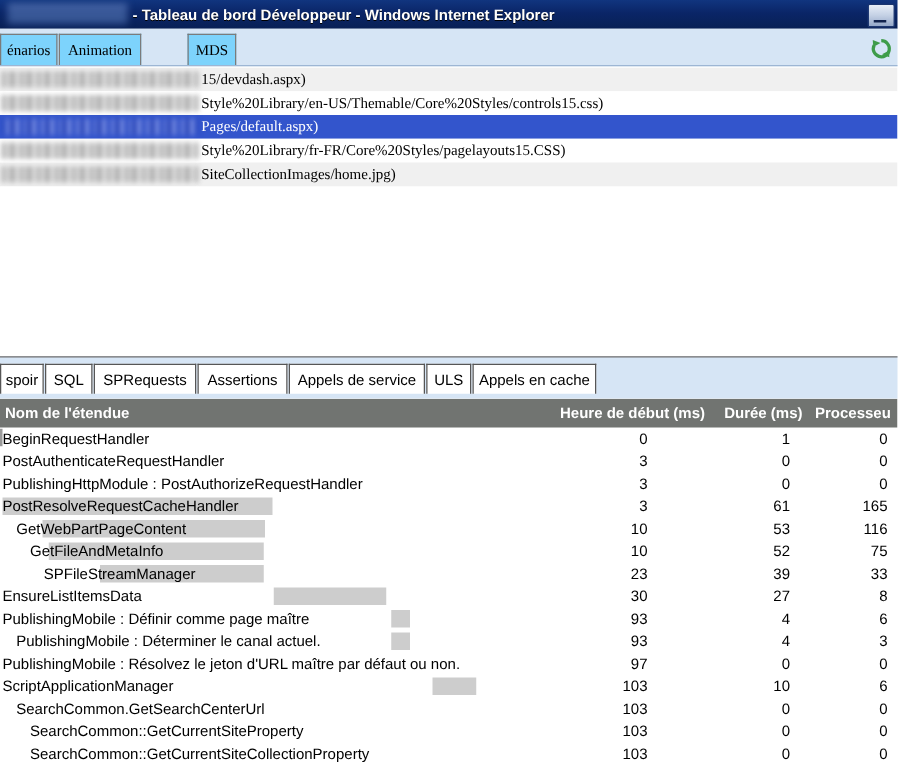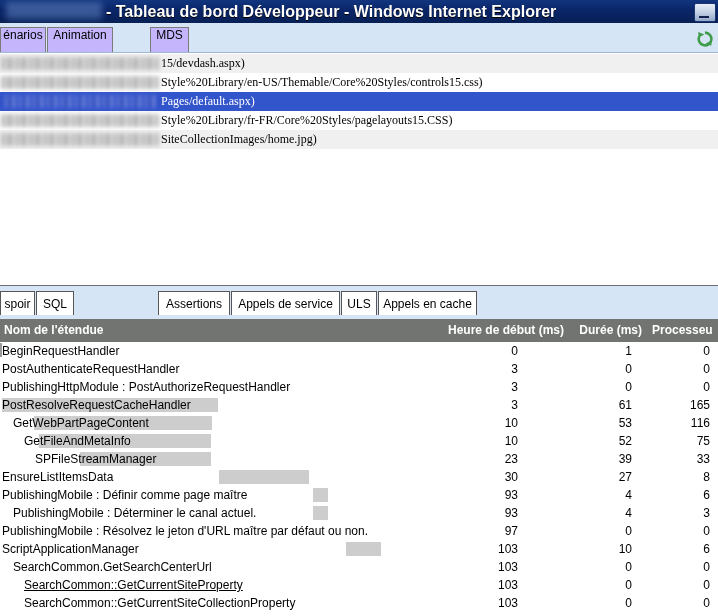--- a/index.html
+++ b/index.html
@@ -28,21 +28,21 @@
   }
   .title-redacted {
     width: 96px; height: 17px;
     margin-left: 6px;
     background: linear-gradient(180deg,#5a7ab8 0%, #2f4d90 35%, #3e5f9c 60%, #24407f 100%);
     filter: blur(3px);
     flex: 0 0 auto;
   }
   .title-text {
     color: #ffffff;
-    font-size: 16px;
+    font-size: 12px;
     font-weight: bold;
     margin-left: 4px;
     white-space: nowrap;
     text-shadow: 0 1px 0 #000;
   }
   .win-buttons {
     position: absolute;
     right: 2px; top: 3px;
     display: flex;
     gap: 2px;
@@ -67,30 +67,32 @@
     left: 0; top: 23px;
     width: 718px; height: 30px;
     background: #d6e5f5;
     border-bottom: 1px solid #9db6d4;
     box-sizing: border-box;
   }
   .tab {
     position: absolute;
     top: 4px;
     height: 25px;
-    background: #c4b5fd;
+    background: #7dd3fc;
     border: 1px solid #7b7b7b;
     border-bottom: none;
     box-sizing: border-box;
     display: flex;
+    align-items: center;
     justify-content: center;
     padding: 0 9px;
     font-size: 12px;
     color: #000;
     white-space: nowrap;
+    font-family: Liberation Serif, serif;
   }
   .refresh-icon {
     position: absolute;
     right: 4px; top: 30px;
     width: 18px; height: 18px;
   }
 
   
   .upper-pane {
     position: absolute;
@@ -286,20 +288,23 @@
   </div>
 <div class="upper-blank"></div>
 
 <div class="tabstrip-2" id="detail-tabs">
     <div class="tab2" style="left: 0px; width: 35px;">
       <span>spoir</span>
     </div>
     <div class="tab2" style="left: 36px; width: 38px;">
       <span>SQL</span>
     </div>
+    <div class="tab2" style="left: 75px; width: 82px;">
+      <span>SPRequests</span>
+    </div>
     <div class="tab2" style="left: 158px; width: 72px;">
       <span>Assertions</span>
     </div>
     <div class="tab2" style="left: 231px; width: 109px;">
       <span>Appels de service</span>
     </div>
     <div class="tab2" style="left: 341px; width: 36px;">
       <span>ULS</span>
     </div>
     <div class="tab2" style="left: 378px; width: 99px;">
@@ -396,21 +401,21 @@
         <div class="tnum dur">10</div>
         <div class="tnum cpu">6</div>
       </div>
       <div class="trow">
         <div class="tname" style="left: 13px;">SearchCommon.GetSearchCenterUrl</div>
         <div class="tnum start">103</div>
         <div class="tnum dur">0</div>
         <div class="tnum cpu">0</div>
       </div>
       <div class="trow">
-        <div class="tname" style="left: 24px; text-decoration: underline;">SearchCommon::GetCurrentSiteProperty</div>
+        <div class="tname" style="left: 24px;">SearchCommon::GetCurrentSiteProperty</div>
         <div class="tnum start">103</div>
         <div class="tnum dur">0</div>
         <div class="tnum cpu">0</div>
       </div>
       <div class="trow">
         <div class="tname" style="left: 24px;">SearchCommon::GetCurrentSiteCollectionProperty</div>
         <div class="tnum start">103</div>
         <div class="tnum dur">0</div>
         <div class="tnum cpu">0</div>
       </div>

